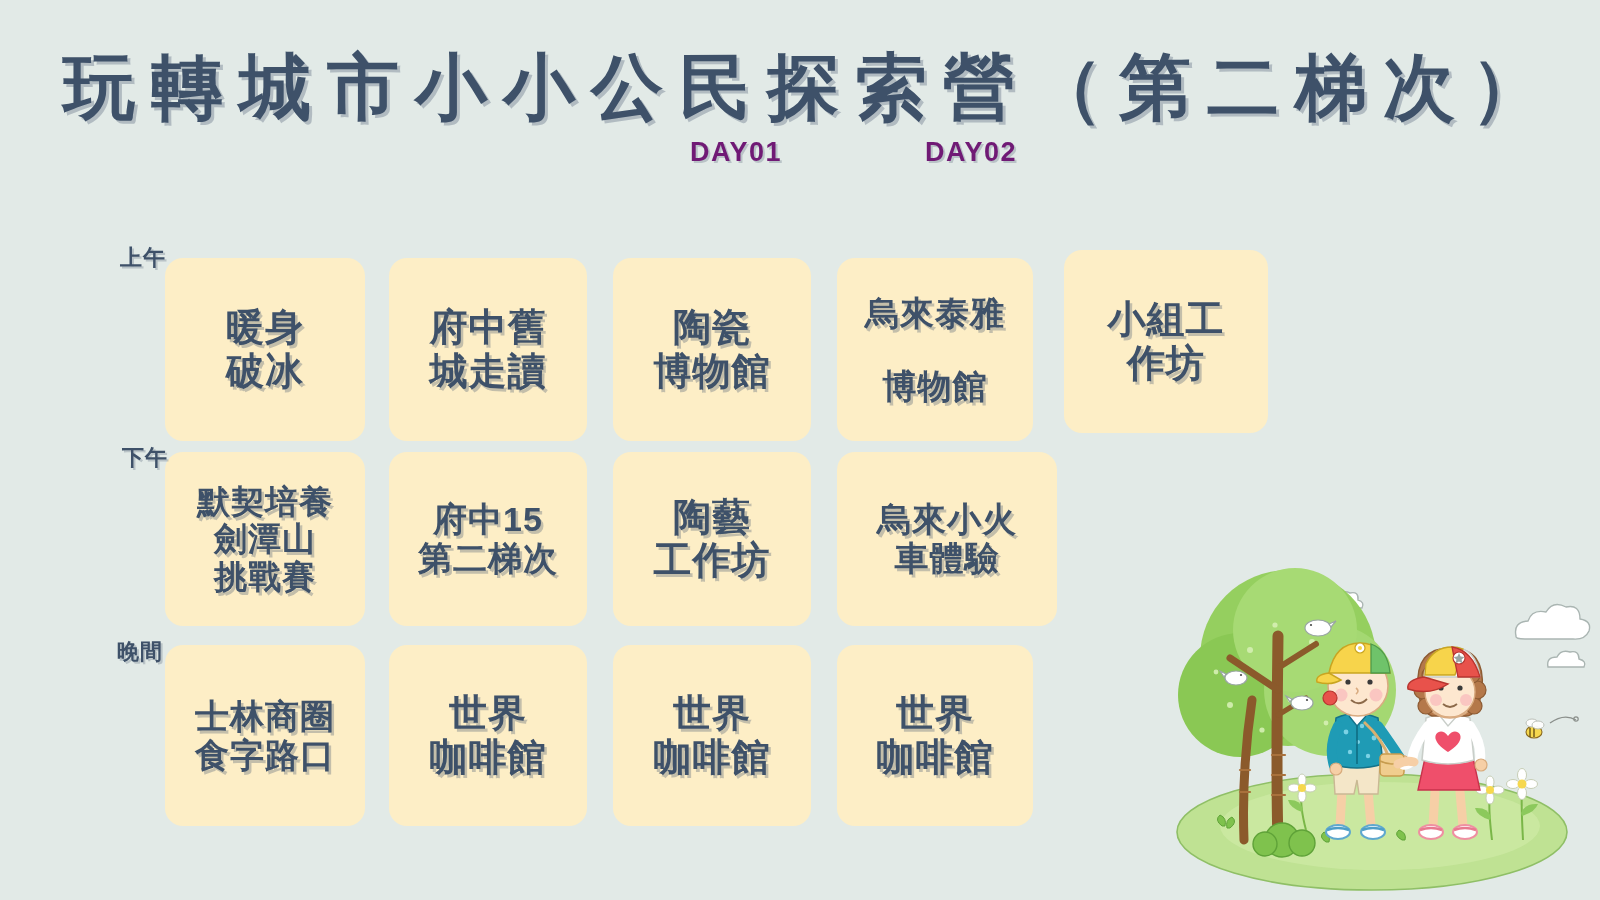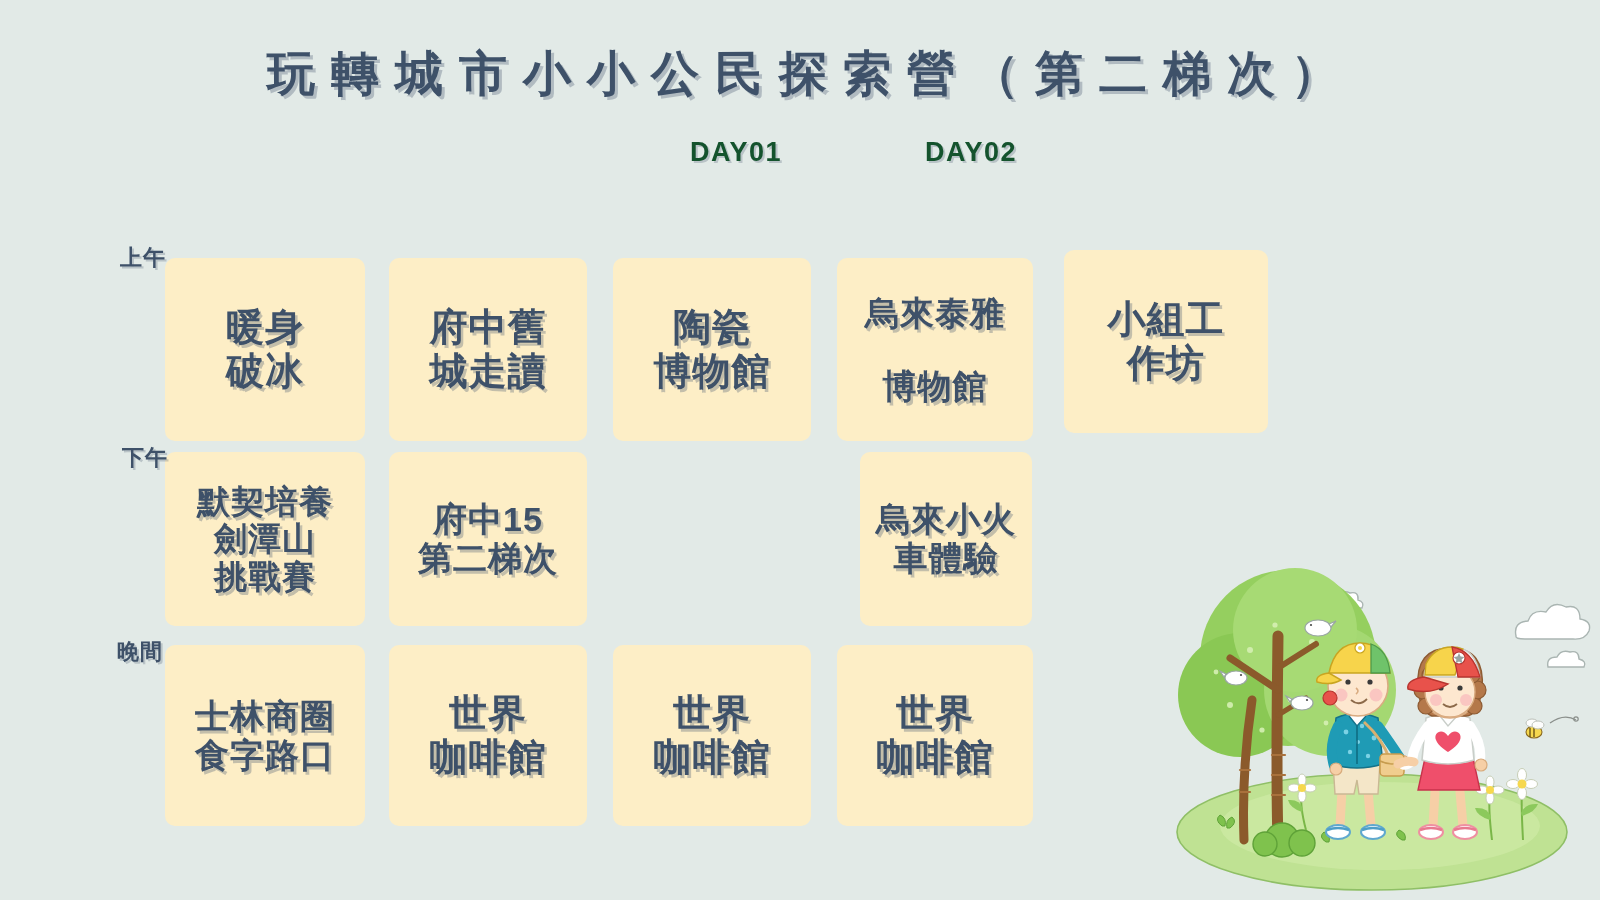--- a/index.html
+++ b/index.html
@@ -14,38 +14,38 @@
     width: 1600px; height: 900px;
     background: #e2eae7;
   }
 
   
   #title {
     position: absolute;
     left: 0; top: 48px;
     width: 1600px;
     text-align: center;
-    font-size: 48px;
+    font-size: 72px;
     font-weight: 900;
     letter-spacing: 16px;
     color: #3e5169;
     text-shadow: 3px 3px 0 rgba(62,81,105,0.30);
     white-space: nowrap;
     line-height: 1.1;
     padding-left: 22px;
   }
 
   
   .day-label {
     position: absolute;
     top: 137px;
     font-size: 27px;
     font-weight: 900;
     letter-spacing: 1.5px;
-    color: #14532d;
+    color: #701a75;
     text-shadow: 2px 2px 0 rgba(62,81,105,0.25);
   }
   #day01 { left: 690px; }
   #day02 { left: 925px; }
 
   
   .row-label {
     position: absolute;
     font-size: 22px;
     font-weight: 900;
@@ -56,21 +56,21 @@
   }
   #rl0 { left: 120px; top: 243px; }
   #rl1 { left: 122px; top: 443px; }
   #rl2 { left: 117px; top: 637px; }
 
   
   #grid { position: absolute; left: 0; top: 0; width: 1600px; height: 900px; }
   .card {
     position: absolute;
     background: #fdeec6;
-    border-radius: 10px;
+    border-radius: 18px;
     display: flex;
     flex-direction: column;
     align-items: center;
     justify-content: center;
     color: #3e5169;
     font-weight: 900;
     text-align: center;
     z-index: 4;
   }
   .card .ln {
@@ -130,21 +130,25 @@
       </div>
       <div class="card s-sm" style="left: 165px; top: 452px; width: 200px; height: 174px;">
         <span class="ln">默契培養</span>
         <span class="ln">劍潭山</span>
         <span class="ln">挑戰賽</span>
       </div>
       <div class="card s-md" style="left: 389px; top: 452px; width: 198px; height: 174px;">
         <span class="ln">府中15</span>
         <span class="ln">第二梯次</span>
       </div>
-      <div class="card s-md" style="left: 837px; top: 452px; width: 172px; height: 174px; margin-left: 23px;">
+      <div class="card s-lg" style="left: 613px; top: 452px; width: 198px; height: 174px;">
+        <span class="ln">陶藝</span>
+        <span class="ln">工作坊</span>
+      </div>
+      <div class="card s-md" style="left: 837px; top: 452px; width: 220px; height: 174px;">
         <span class="ln">烏來小火</span>
         <span class="ln">車體驗</span>
       </div>
       <div class="card s-md" style="left: 165px; top: 645px; width: 200px; height: 181px;">
         <span class="ln">士林商圈</span>
         <span class="ln">食字路口</span>
       </div>
       <div class="card s-lg" style="left: 389px; top: 645px; width: 198px; height: 181px;">
         <span class="ln">世界</span>
         <span class="ln">咖啡館</span>

